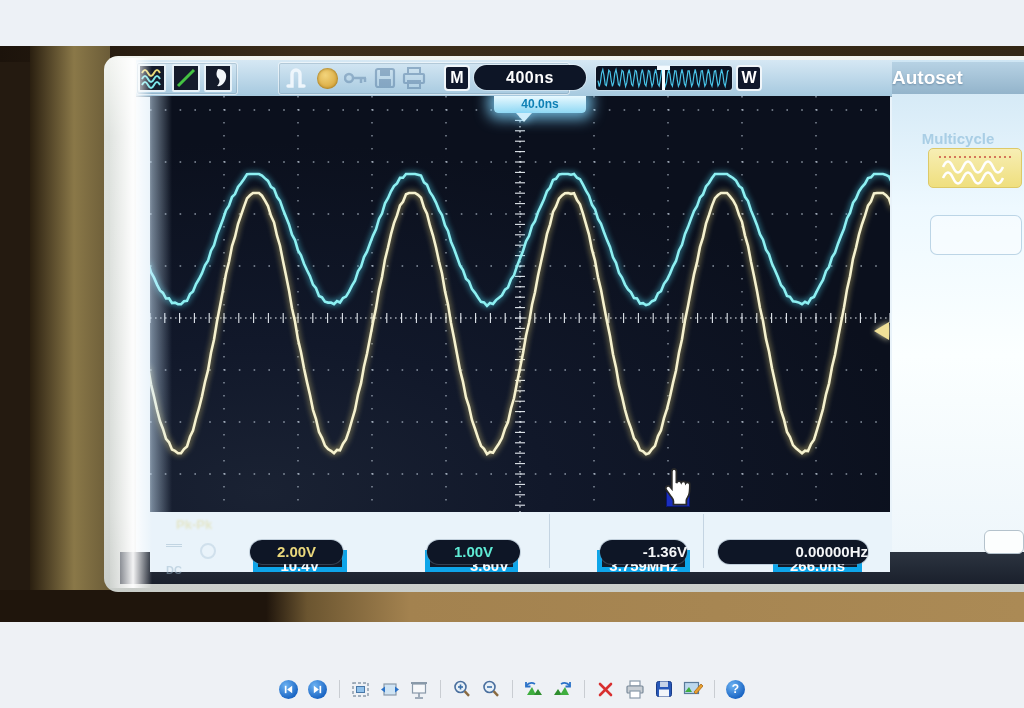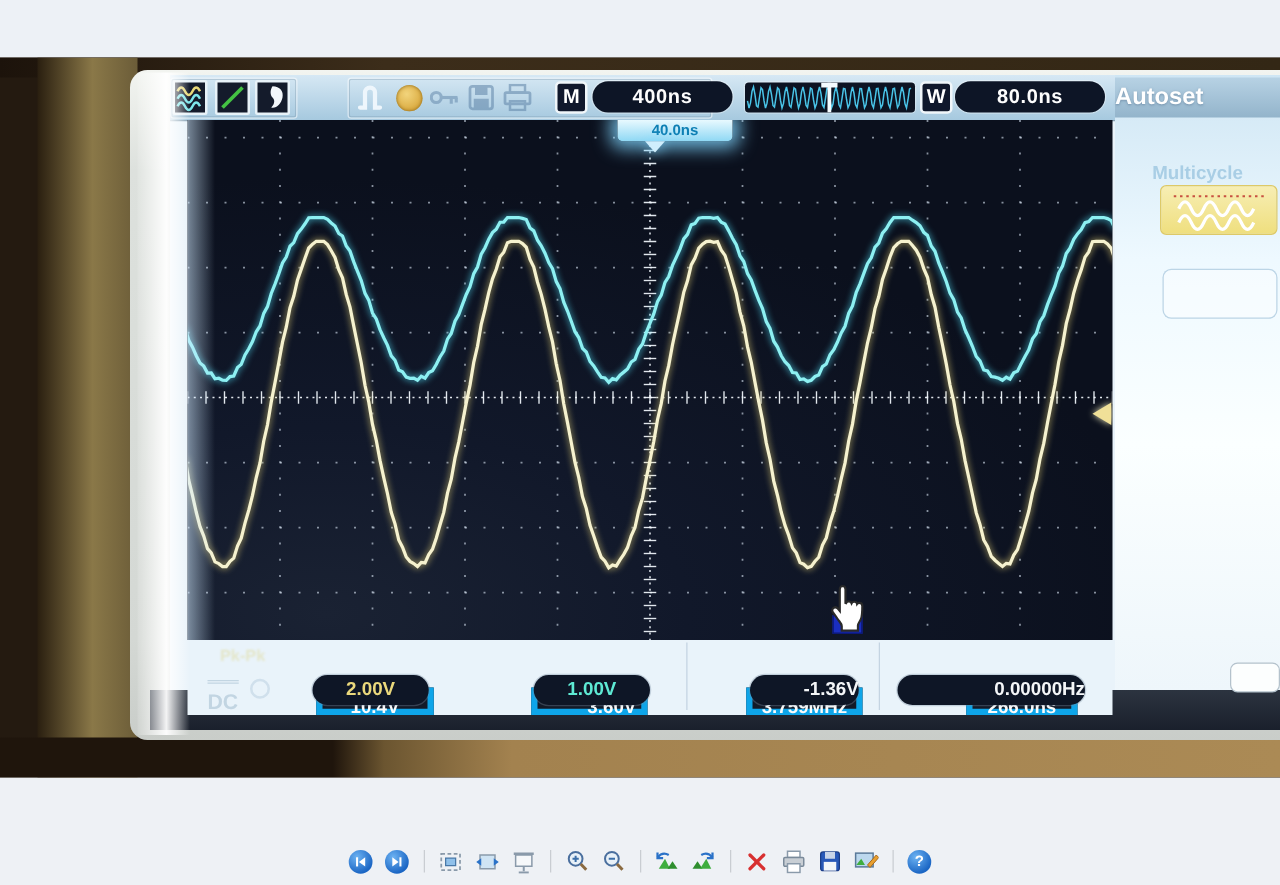--- a/index.html
+++ b/index.html
@@ -56,21 +56,21 @@
   .rp-ghost{left:38px;top:155px;width:90px;height:38px;border:1px solid rgba(140,180,210,.55);border-radius:7px;background:rgba(255,255,255,.4);}
   .rp-small{left:92px;top:470px;width:38px;height:22px;border:1px solid #b4c2cc;border-radius:6px;background:#fcfefe;}
 
   
   .measure{left:14px;top:452px;width:740px;height:60px;background:#e9f3fa;}
   .mrow1{top:2px;height:22px;background:#131a28;border:5px solid #0ea5e9;color:#fbfbfb;font-weight:bold;font-size:15px;text-align:center;line-height:22px;box-sizing:border-box;margin-top:36px;}
   .mrow2{top:28px;height:24px;background:#0e1626;border-radius:12px;font-weight:bold;font-size:15px;text-align:center;line-height:24px;box-shadow:0 0 0 1px rgba(120,140,160,.35);}
   .c-ch1{color:#ead87c;} .c-ch2{color:#5eead4;} .c-wht{color:#f4f6f8;text-align:right;}
   .msep{top:2px;width:1px;height:54px;background:rgba(140,165,190,.4);}
   .pkpk{left:26px;top:5px;color:#d8c858;opacity:.3;filter:blur(.8px);font-weight:bold;font-size:13px;}
-  .dcblob{left:16px;top:32px;color:#9cb8cc;opacity:.5;font-weight:bold;font-size:17px;border-top:3px double #9cb8cc;padding-top:5px;}
+  .dcblob{left:16px;top:32px;color:#9cb8cc;opacity:.5;font-weight:bold;font-size:11px;border-top:3px double #9cb8cc;padding-top:17px;}
   .circ-ic{left:50px;top:31px;width:16px;height:16px;border:2px solid rgba(170,195,215,.4);border-radius:50%;box-sizing:border-box;}
 
   
   .cursor{left:510px;top:370px;width:38px;height:42px;z-index:9;}
   .sel-rect{left:516px;top:396px;width:22px;height:13px;background:#1a2ec0;border:1px solid #0a1670;z-index:8;}
 
   
   .toolbar{left:0;top:674px;width:1024px;height:30px;display:flex;align-items:center;justify-content:center;gap:7px;}
   .tb-sep{width:1px;height:18px;background:#c9cdd2;margin:0 3px;}
   .tb-btn{width:22px;height:22px;display:flex;align-items:center;justify-content:center;border-radius:3px;}
@@ -150,21 +150,20 @@
 
         <div class="abs trigstrip">
           <svg class="layer" width="136" height="24" id="trig-svg">
               <polyline points="2,14.7 3.2,20.5 4.4,16.3 5.6000000000000005,7.1 6.800000000000001,3.6 8,9.9 9.2,18.6 10.399999999999999,19.6 11.599999999999998,11.8 12.799999999999997,4.2 13.999999999999996,5.7 15.199999999999996,14.5 16.399999999999995,20.4 17.599999999999994,16.5 18.799999999999994,7.3 19.999999999999993,3.6 21.199999999999992,9.6 22.39999999999999,18.4 23.59999999999999,19.7 24.79999999999999,12.0 25.99999999999999,4.3 27.19999999999999,5.5 28.399999999999988,14.3 29.599999999999987,20.4 30.799999999999986,16.7 31.999999999999986,7.5 33.19999999999999,3.6 34.39999999999999,9.4 35.599999999999994,18.3 36.8,19.8 38,12.2 39.2,4.4 40.400000000000006,5.4 41.60000000000001,14.1 42.80000000000001,20.4 44.000000000000014,16.9 45.20000000000002,7.7 46.40000000000002,3.5 47.60000000000002,9.2 48.800000000000026,18.1 50.00000000000003,19.9 51.20000000000003,12.5 52.400000000000034,4.5 53.60000000000004,5.3 54.80000000000004,13.9 56.00000000000004,20.3 57.200000000000045,17.1 58.40000000000005,7.9 59.60000000000005,3.5 60.800000000000054,9.0 62.00000000000006,18.0 63.20000000000006,20.0 64.40000000000006,12.7 65.60000000000007,4.6 66.80000000000007,5.1 68.00000000000007,13.7 69.20000000000007,20.3 70.40000000000008,17.2 71.60000000000008,8.1 72.80000000000008,3.5 74.00000000000009,8.8 75.20000000000009,17.8 76.40000000000009,20.1 77.6000000000001,12.9 78.8000000000001,4.7 80.0000000000001,5.0 81.2000000000001,13.4 82.4000000000001,20.2 83.60000000000011,17.4 84.80000000000011,8.3 86.00000000000011,3.5 87.20000000000012,8.6 88.40000000000012,17.7 89.60000000000012,20.1 90.80000000000013,13.1 92.00000000000013,4.8 93.20000000000013,4.9 94.40000000000013,13.2 95.60000000000014,20.2 96.80000000000014,17.6 98.00000000000014,8.5 99.20000000000014,3.5 100.40000000000015,8.4 101.60000000000015,17.5 102.80000000000015,20.2 104.00000000000016,13.4 105.20000000000016,4.9 106.40000000000016,4.7 107.60000000000016,13.0 108.80000000000017,20.1 110.00000000000017,17.8 111.20000000000017,8.7 112.40000000000018,3.5 113.60000000000018,8.2 114.80000000000018,17.3 116.00000000000018,20.2 117.20000000000019,13.6 118.40000000000019,5.1 119.6000000000002,4.6 120.8000000000002,12.8 122.0000000000002,20.0 123.2000000000002,17.9 124.4000000000002,8.9 125.60000000000021,3.5 126.80000000000021,8.0 128.0000000000002,17.1 129.2000000000002,20.3 130.40000000000018,13.8 131.60000000000016,5.2 132.80000000000015,4.5" fill="none" stroke="#49c4e8" stroke-width="1.2"></polyline>
             </svg>
           <div class="abs trig-cap"></div>
           <div class="abs trig-center"></div>
         </div>
 
         <div class="abs badge" style="left:600px;">W</div>
-        <div class="abs pill" style="left:628px;width:120px;">80.0ns</div>
       </div>
 
       <div class="abs graticule">
         <svg class="layer" width="740" height="416" id="grid-svg">
             <line x1="74" y1="0" x2="74" y2="416" stroke="rgba(225,238,252,.58)" stroke-width="1.4" stroke-dasharray="1.6 11.4"></line>
             <line x1="148" y1="0" x2="148" y2="416" stroke="rgba(225,238,252,.58)" stroke-width="1.4" stroke-dasharray="1.6 11.4"></line>
             <line x1="222" y1="0" x2="222" y2="416" stroke="rgba(225,238,252,.58)" stroke-width="1.4" stroke-dasharray="1.6 11.4"></line>
             <line x1="296" y1="0" x2="296" y2="416" stroke="rgba(225,238,252,.58)" stroke-width="1.4" stroke-dasharray="1.6 11.4"></line>
             <line x1="444" y1="0" x2="444" y2="416" stroke="rgba(225,238,252,.58)" stroke-width="1.4" stroke-dasharray="1.6 11.4"></line>
             <line x1="518" y1="0" x2="518" y2="416" stroke="rgba(225,238,252,.58)" stroke-width="1.4" stroke-dasharray="1.6 11.4"></line>

